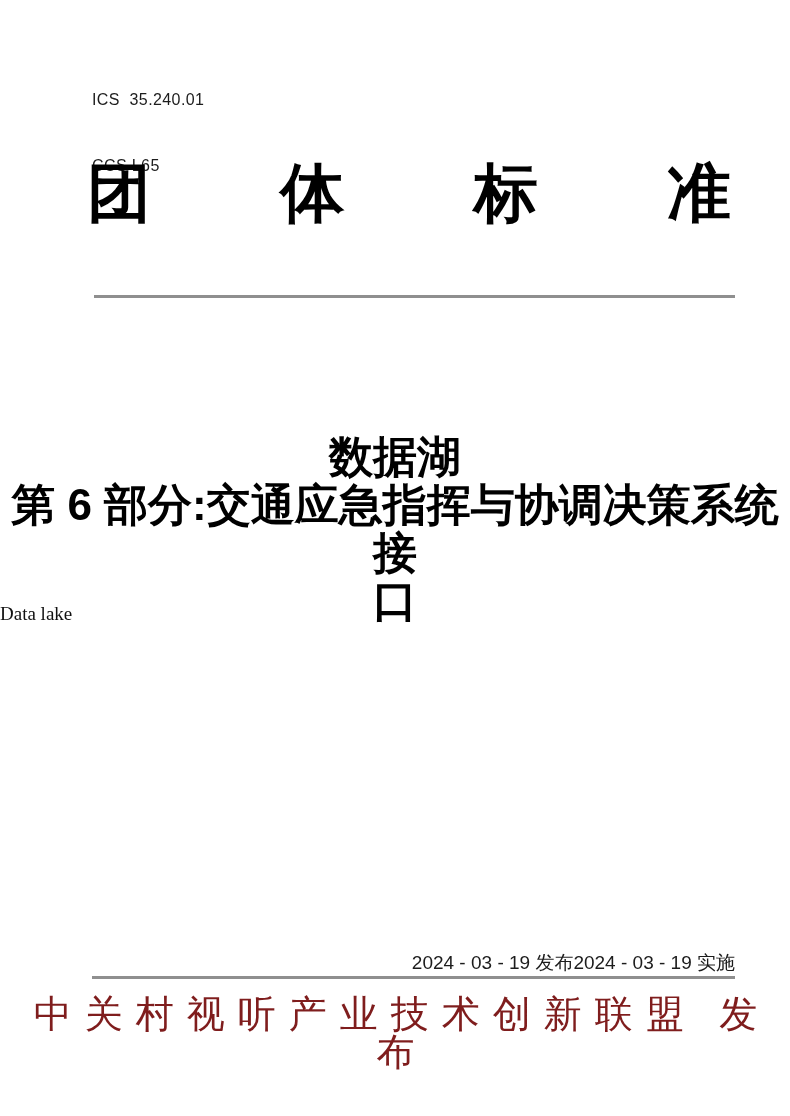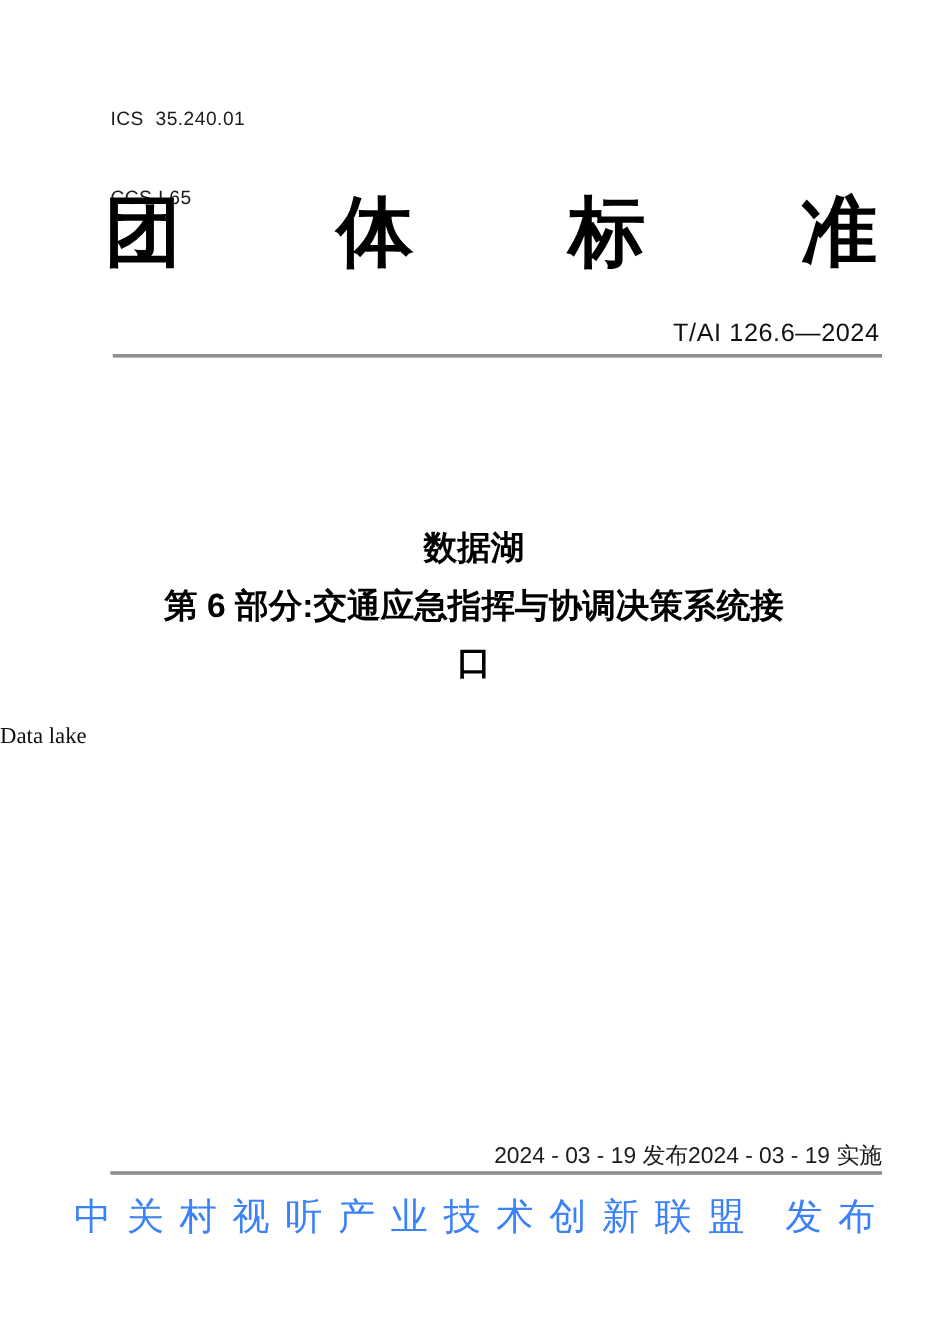--- a/index.html
+++ b/index.html
@@ -50,21 +50,21 @@
     height: 3px;
   }
   .rule-top  { left: 94px; top: 283px; width: 641px; }
   .rule-bottom { left: 92px; top: 964px; width: 643px; }
   .zh-title {
     position: absolute;
     left: 0;
     top: 421px;
     width: 100%;
     text-align: center;
-    font-size: 28px;
+    font-size: 44px;
     line-height: 48px;
     font-weight: 700;
     color: #000000;
   }
   .en-title {
     position: absolute;
     left: 0;
     top: 590px;
     width: 100%;
     text-align: left;
@@ -84,45 +84,44 @@
     font-weight: 500;
     color: #1c1c1c;
   }
   .publisher {
     position: absolute;
     left: 0;
     top: 983px;
     width: 100%;
     text-align: center;
     font-family: "Liberation Serif", serif;
-    font-size: 31px;
+    font-size: 38px;
     line-height: 38px;
     letter-spacing: 13px;
     padding-left: 14px; 
-    color: #3b82f6;
+    color: #7f1d1d;
   }
 </style>
 </head>
 <body>
 
 <div class="page">
 
   <div class="ics-block">
     <div>ICS  35.240.01</div>
     <div>CCS L65</div>
   </div>
 
   <div class="doc-type">
     <span>团</span>
     <span>体</span>
     <span>标</span>
     <span>准</span>
   </div>
 
-  <div class="std-number">T/AI 126.6—2024</div>
 
   <div class="rule rule-top" style="background: rgb(143, 143, 143);"></div>
 
   <div class="zh-title">
     <div>数据湖</div>
     <div>第 6 部分:交通应急指挥与协调决策系统接</div>
     <div>口</div>
   </div>
 
   <div class="en-title">

